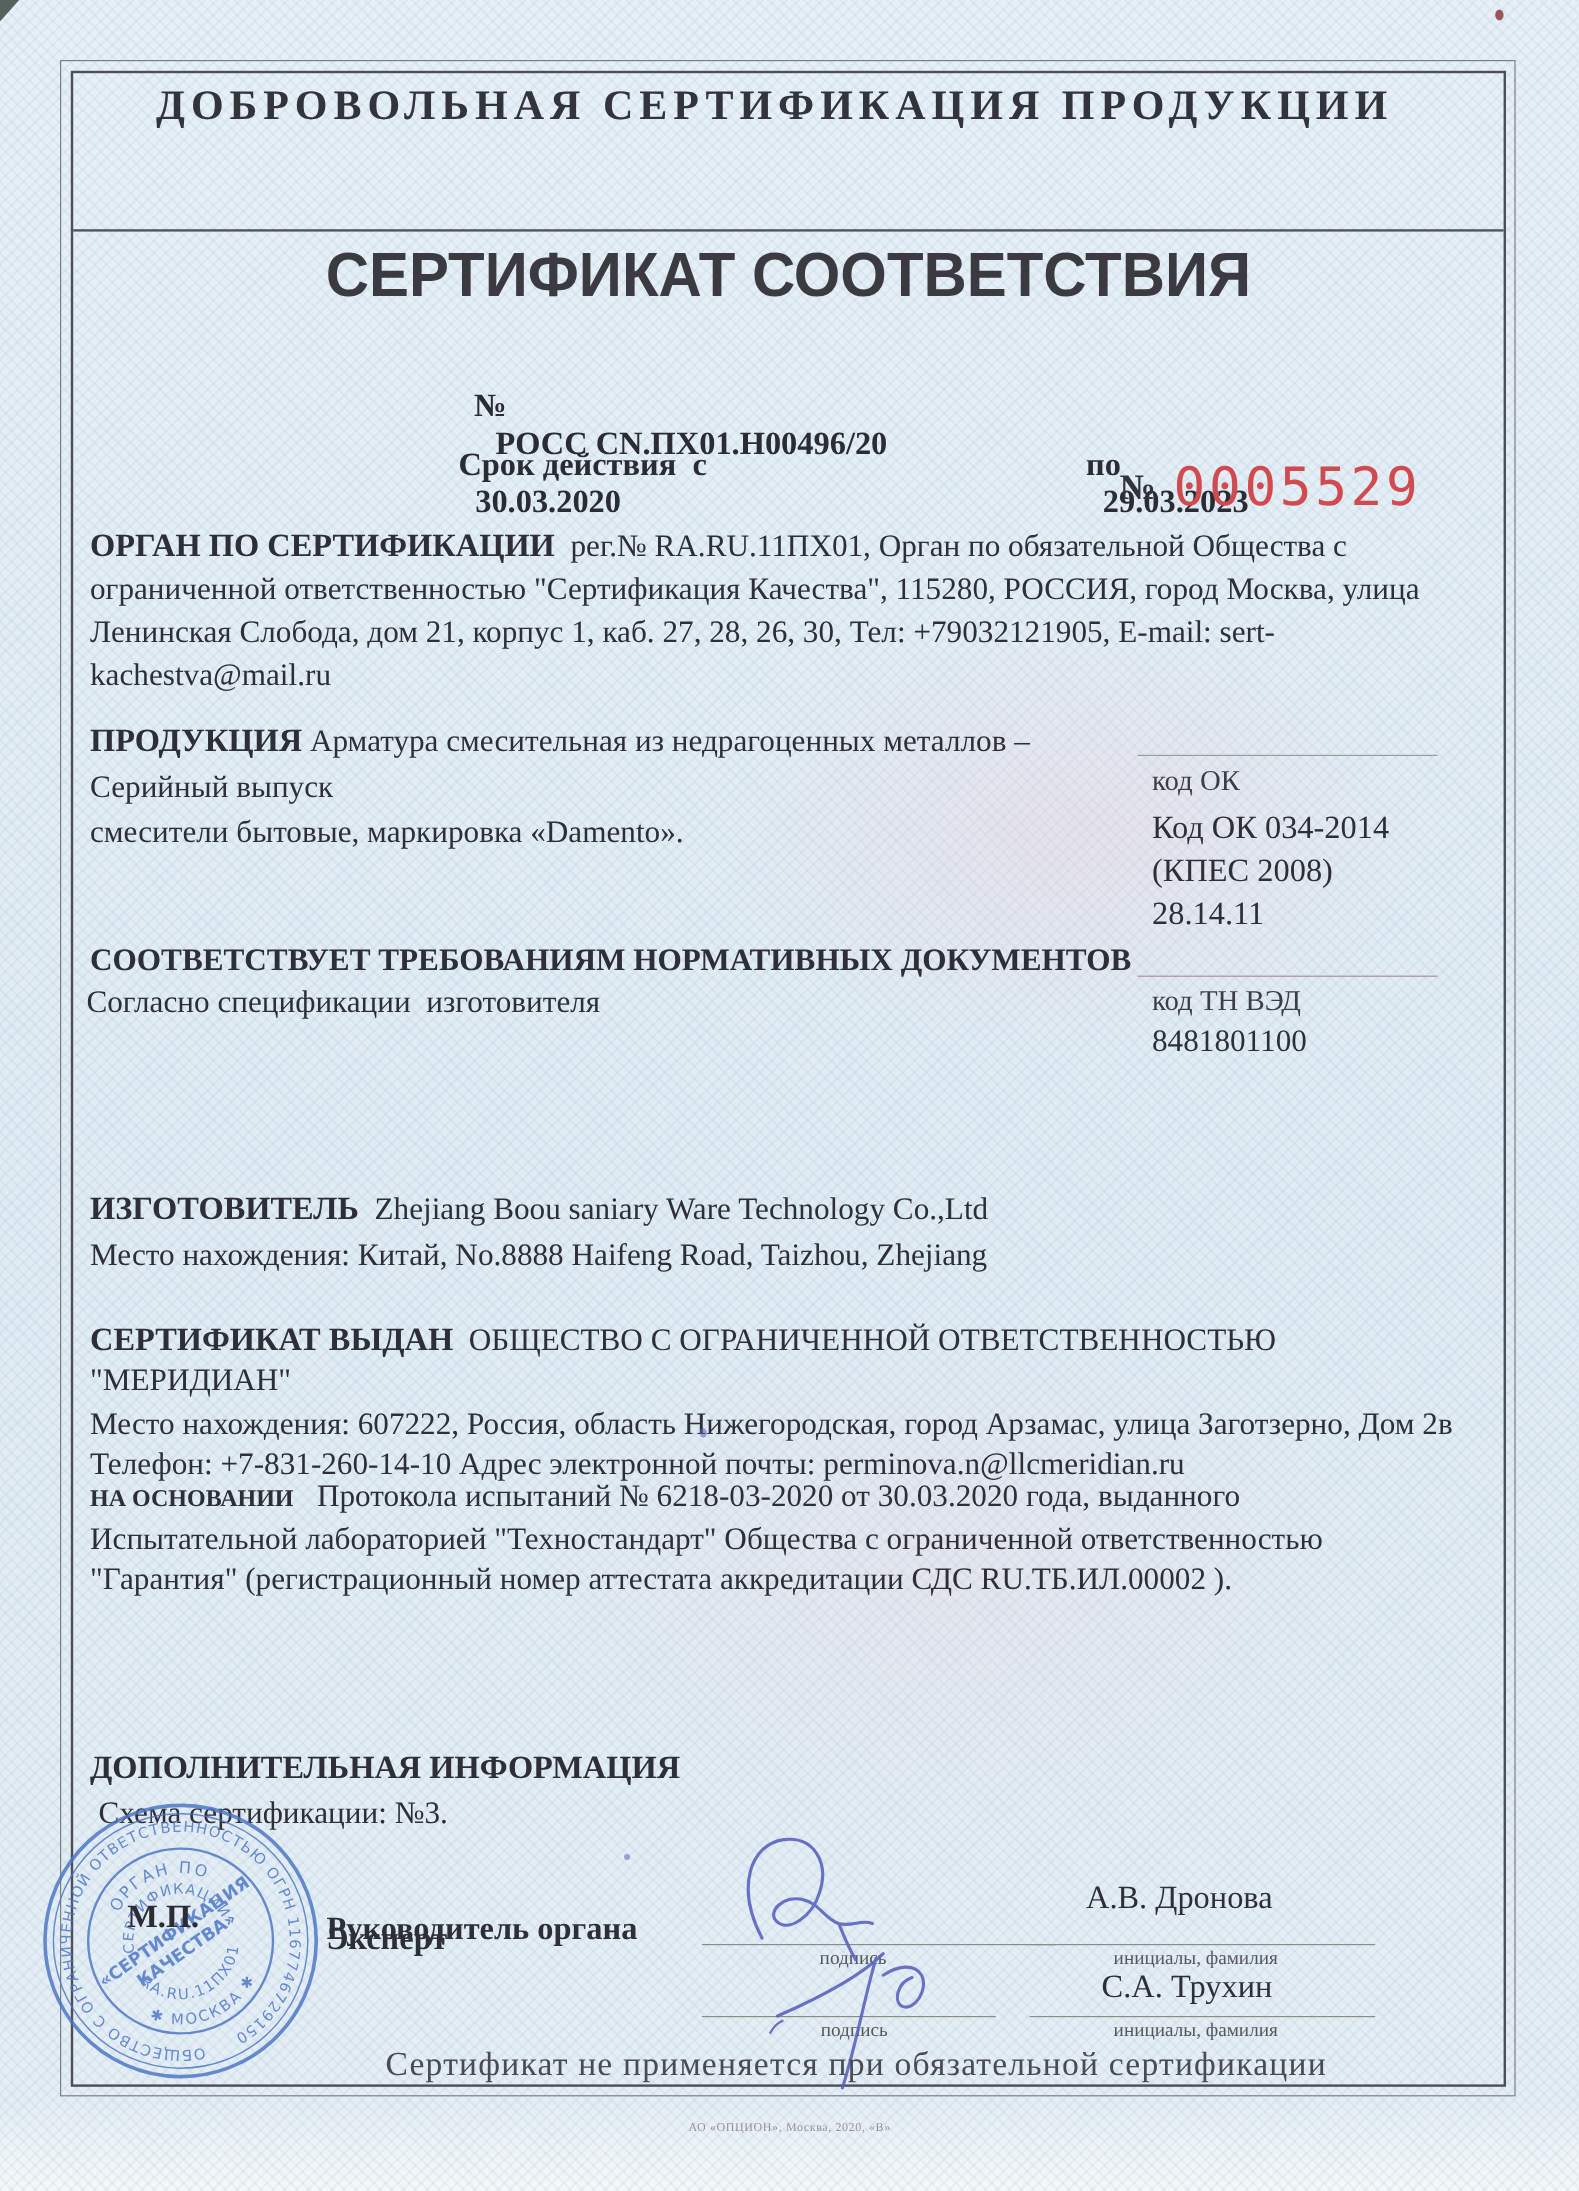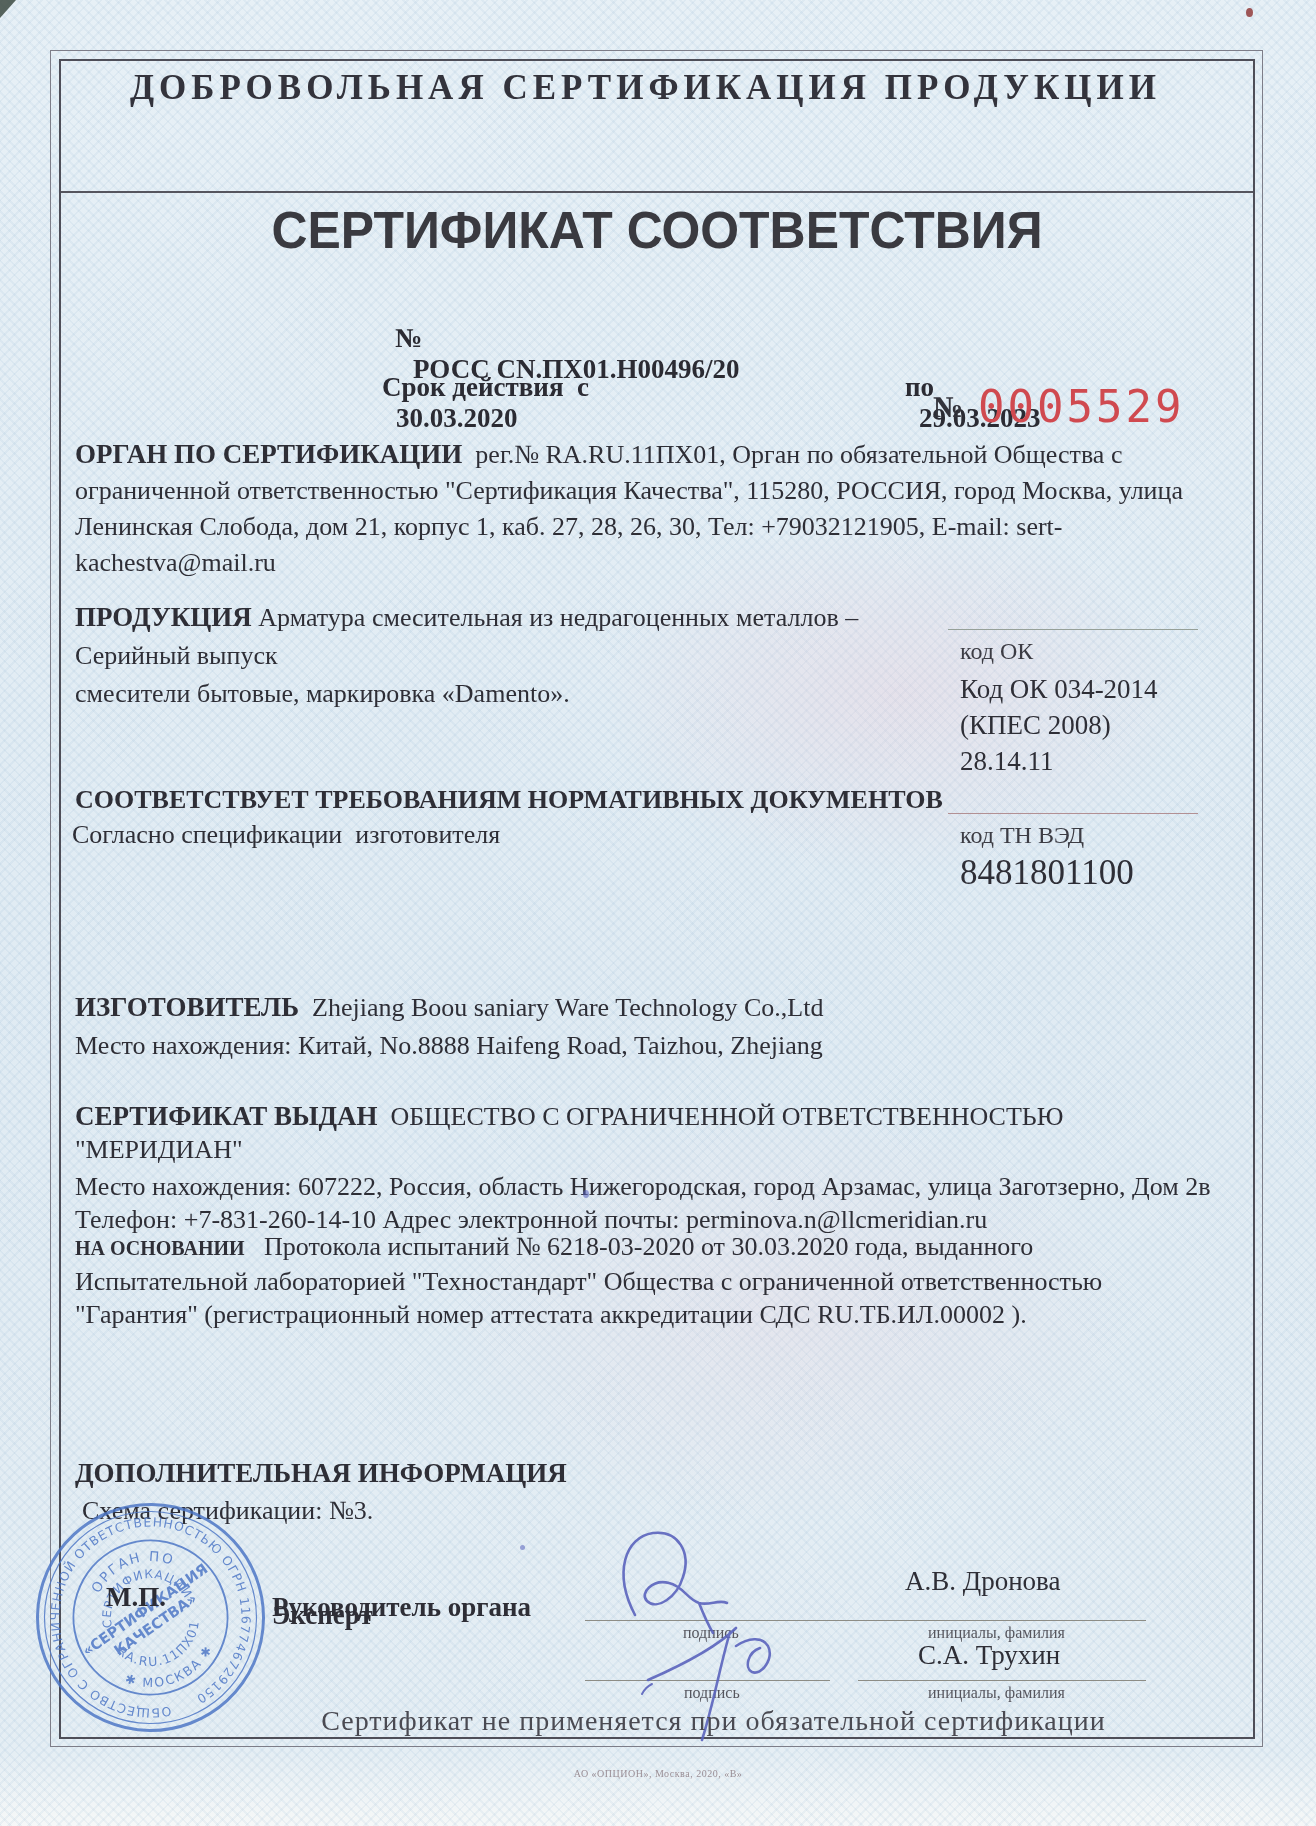--- a/index.html
+++ b/index.html
@@ -86,21 +86,21 @@
       <div style="position:static;">(КПЕС 2008)</div>
       <div style="position:static;">28.14.11</div>
     </div>
   </div>
 
   <div style="left:75px;top:785px;font-size:26px;font-weight:700;white-space:nowrap;">СООТВЕТСТВУЕТ ТРЕБОВАНИЯМ НОРМАТИВНЫХ ДОКУМЕНТОВ</div>
   <div class="line" style="left:72px;top:820px;font-size:26px;">Согласно спецификации  изготовителя</div>
 
   <div class="codebox" style="left:948px;top:813px;border-top-color:#b29094;padding:8px 0 0 12px;">
     <div class="cap" style="position:static;">код ТН ВЭД</div>
-    <div style="position:static;font-size:35px;padding-top:4px;">8481801100</div>
+    <div style="position:static;font-size:26px;padding-top:4px;">8481801100</div>
   </div>
 
   <div class="t26" style="left:75px;top:988px;width:1085px;line-height:38px;">
     <div class="line" style="position:static;"><span style="position:static;font-weight:700;font-size:27px;">ИЗГОТОВИТЕЛЬ</span><span style="position:static;">  Zhejiang Boou saniary Ware Technology Co.,Ltd</span></div>
     <div class="line" style="position:static;">Место нахождения: Китай, No.8888 Haifeng Road, Taizhou, Zhejiang</div>
   </div>
 
   <div class="t26" style="left:75px;top:1100px;width:1120px;line-height:33px;">
     <div class="line" style="position:static;"><span style="position:static;font-weight:700;font-size:27px;">СЕРТИФИКАТ ВЫДАН</span><span style="position:static;">  ОБЩЕСТВО С ОГРАНИЧЕННОЙ ОТВЕТСТВЕННОСТЬЮ</span></div>
     <div class="line" style="position:static;">"МЕРИДИАН"</div>

